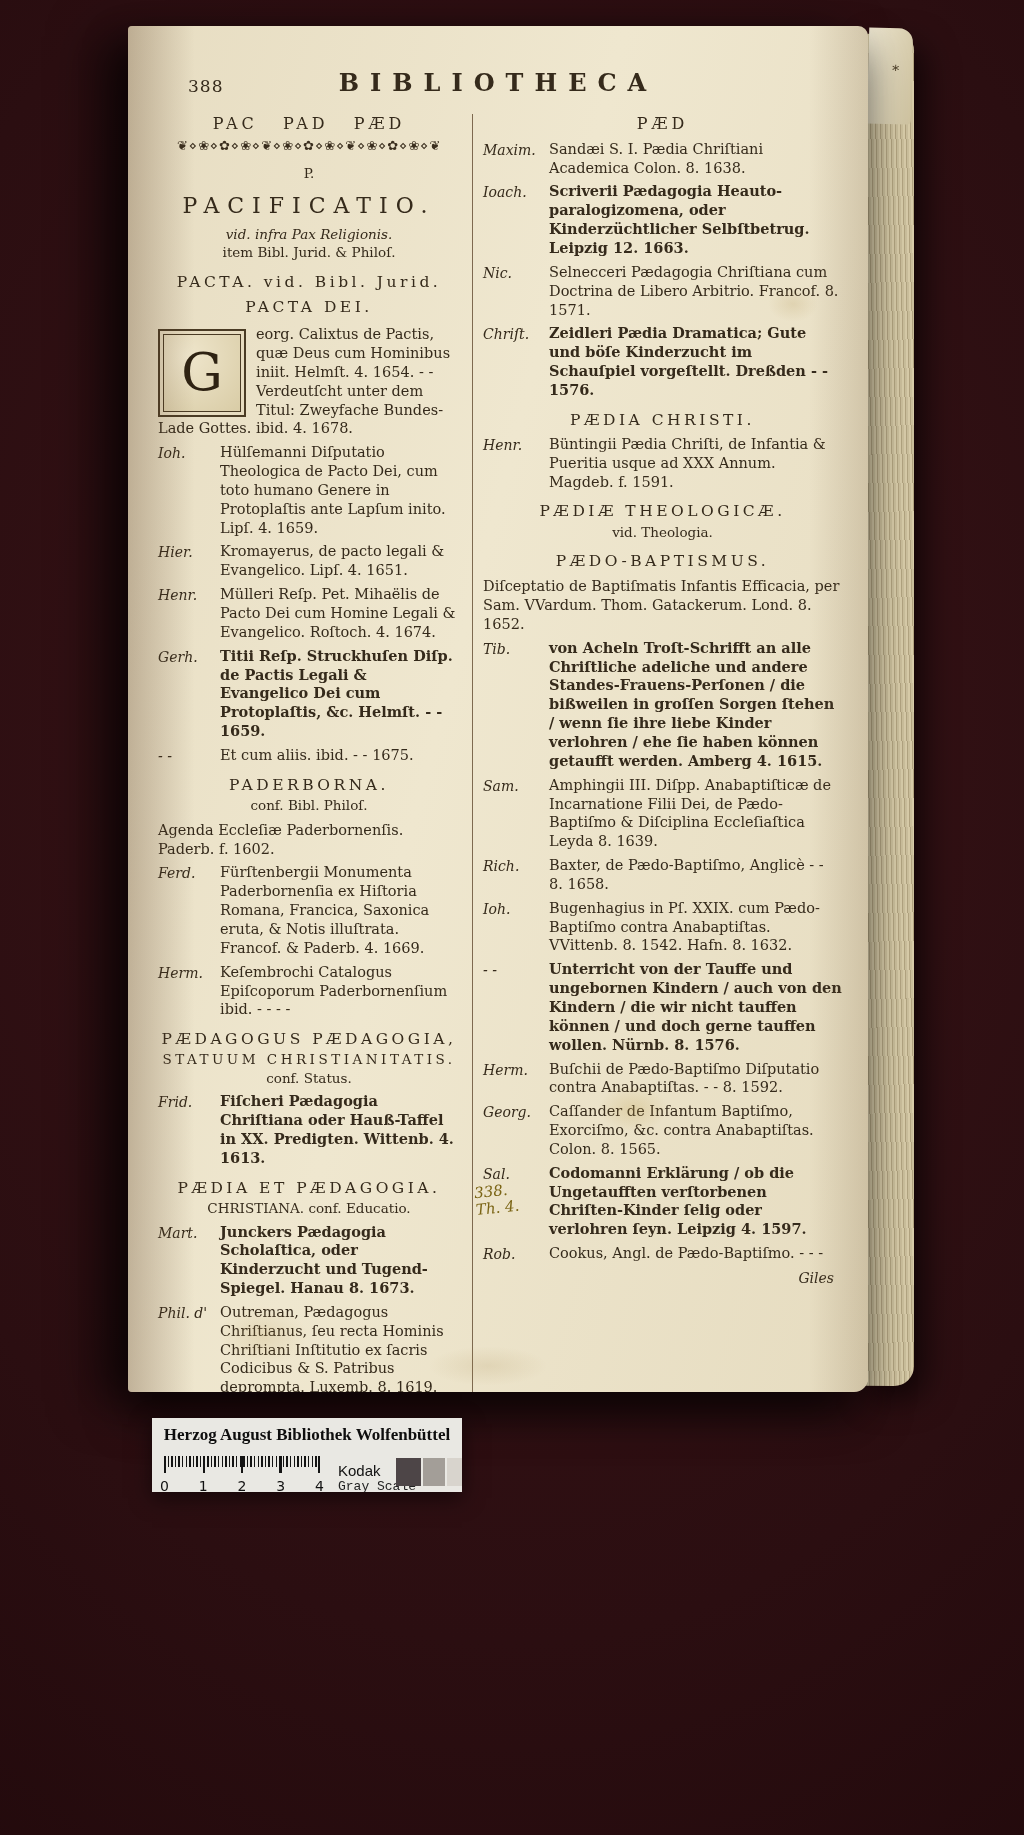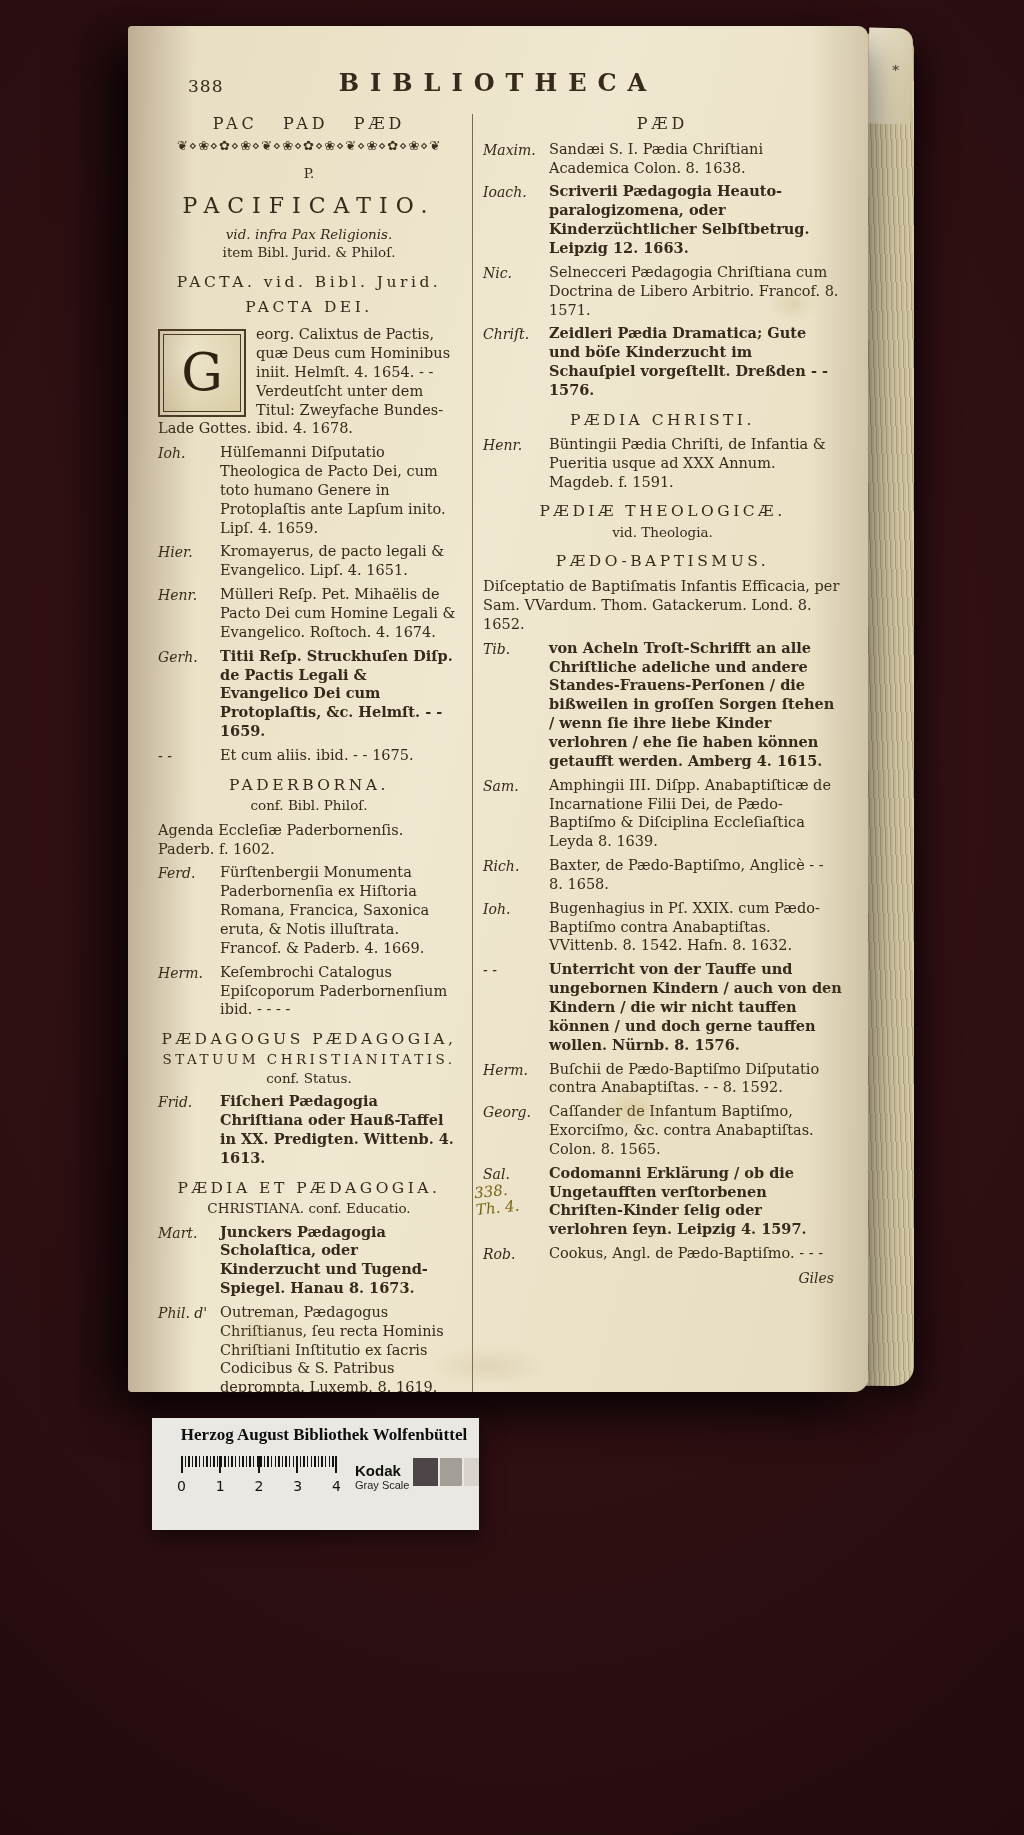--- a/index.html
+++ b/index.html
@@ -59,35 +59,35 @@
   .dropcap{float:left;width:84px;height:84px;margin:4px 10px 2px 0;
     display:flex;align-items:center;justify-content:center;
     font-size:52px;color:#2e2212;border:2px solid #4a3b24;
     background:radial-gradient(circle at 32% 30%,#efe6cc,#d7caa3);
     box-shadow:inset 0 0 0 3px #e7dcc0,inset 0 0 0 4px #4a3b24;}
   .catchword{text-align:right;font-style:italic;font-size:14px;margin-top:6px;padding-right:8px;}
   .absnote{position:absolute;left:-8px;top:18px;width:60px;color:#7a6414;
     font-style:italic;font-size:15px;line-height:1.15;transform:rotate(-6deg);}
 
   
-  .card{position:absolute;left:152px;top:1418px;width:310px;height:112px;background:#e9e8e3;
-    overflow:hidden;box-shadow:0 6px 20px rgba(0,0,0,.55);padding-left:17px;}
+  .card{position:absolute;left:152px;top:1418px;width:310px;height:74px;background:#e9e8e3;
+    overflow:hidden;box-shadow:0 6px 20px rgba(0,0,0,.55);}
   .card-title{text-align:center;font-family:"Liberation Serif",serif;font-weight:700;font-size:17px;
     padding-top:7px;color:#0e0e0e;}
   .ruler-zone{position:relative;height:60px;}
   .ruler{position:absolute;left:12px;top:11px;width:158px;height:17px;}
   .ruler .mm{position:absolute;left:0;top:0;width:158px;height:11px;
     background:repeating-linear-gradient(90deg,#141414 0 1.4px,rgba(0,0,0,0) 1.4px 3.6px);}
   .ruler .cm{position:absolute;left:0;top:0;width:158px;height:17px;
     background:repeating-linear-gradient(90deg,#141414 0 2px,rgba(0,0,0,0) 2px 38.5px);}
   .ruler-nums{position:absolute;left:8px;top:33px;width:164px;display:flex;justify-content:space-between;
     font-family:"DejaVu Sans",sans-serif;font-size:14px;color:#111;}
   .kodak{position:absolute;left:186px;top:17px;}
-  .kodak-name{font-weight:700;font-size:15px;font-family:"Liberation Sans",sans-serif;color:#111;}
-  .kodak-sub{font-size:11px;font-family:Liberation Sans, sans-serif;color:#222;}
+  .kodak-name{font-weight:400;font-size:15px;font-family:"Liberation Sans",sans-serif;color:#111;}
+  .kodak-sub{font-size:13px;font-family:Liberation Mono, monospace;color:#222;}
   .patches{position:absolute;left:244px;top:13px;display:flex;gap:2px;}
   .patch{height:28px;}
   .p1{width:25px;background:#4d4547;}
   .p2{width:22px;background:#a39e98;}
   .p3{width:15px;background:#d8d4cd;}
 
   
   .caption{position:absolute;left:0;top:1789px;width:1024px;height:46px;background:#ffffff;
     display:flex;align-items:center;justify-content:center;
     font-family:"Liberation Serif",serif;font-size:27px;color:#000;}

